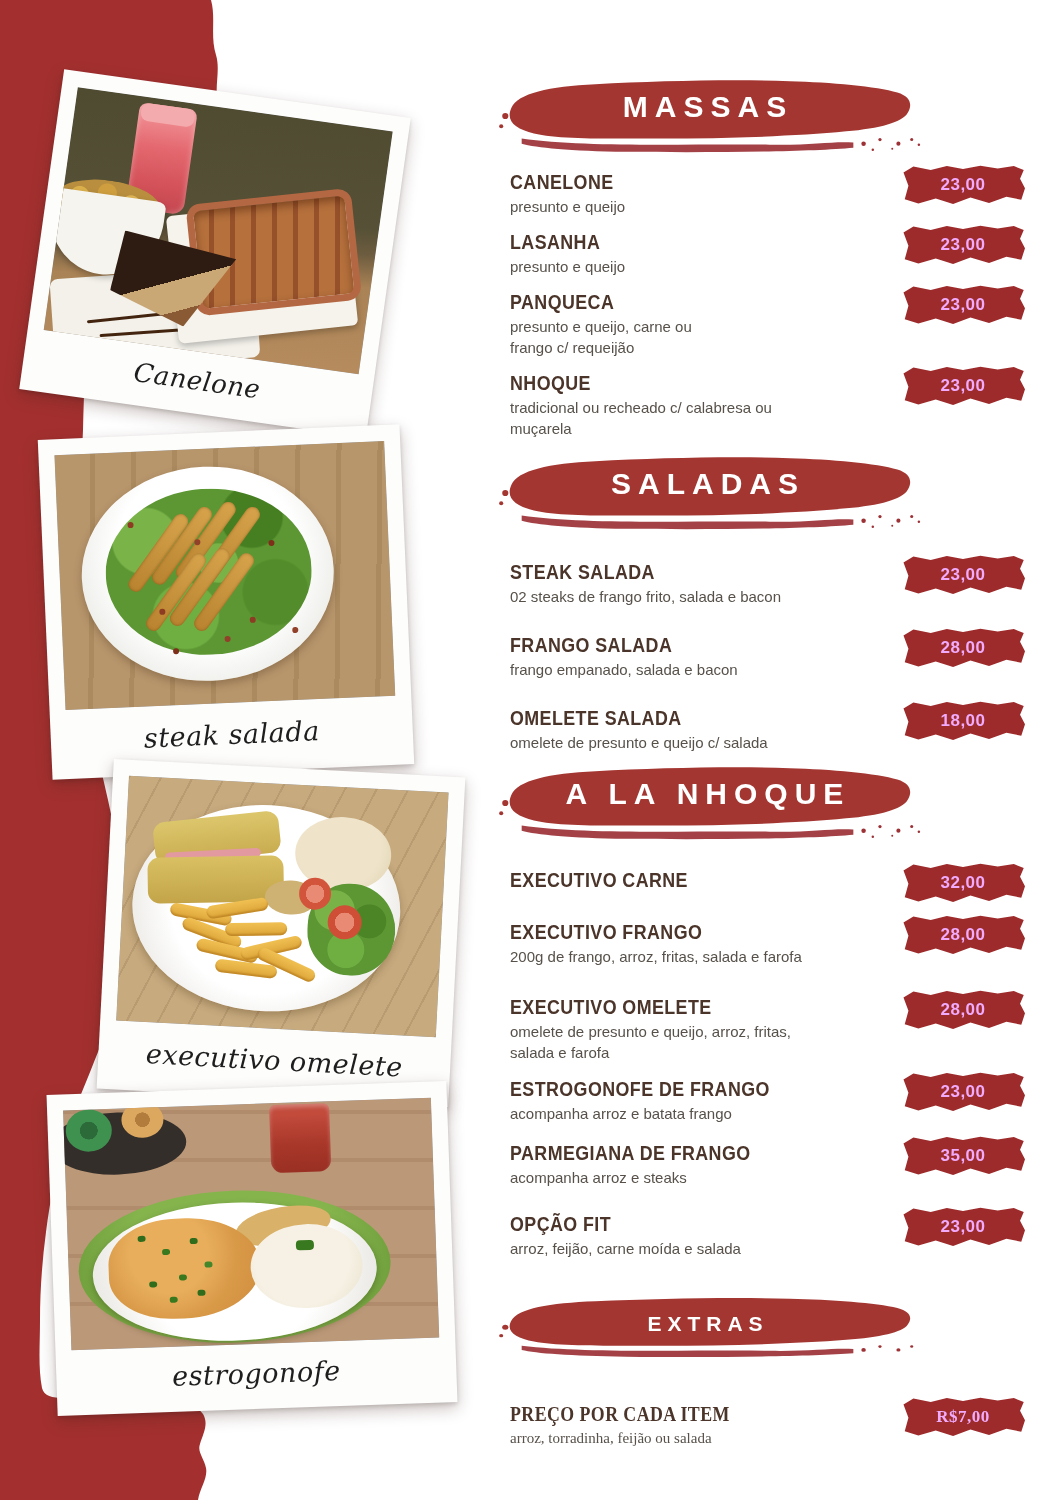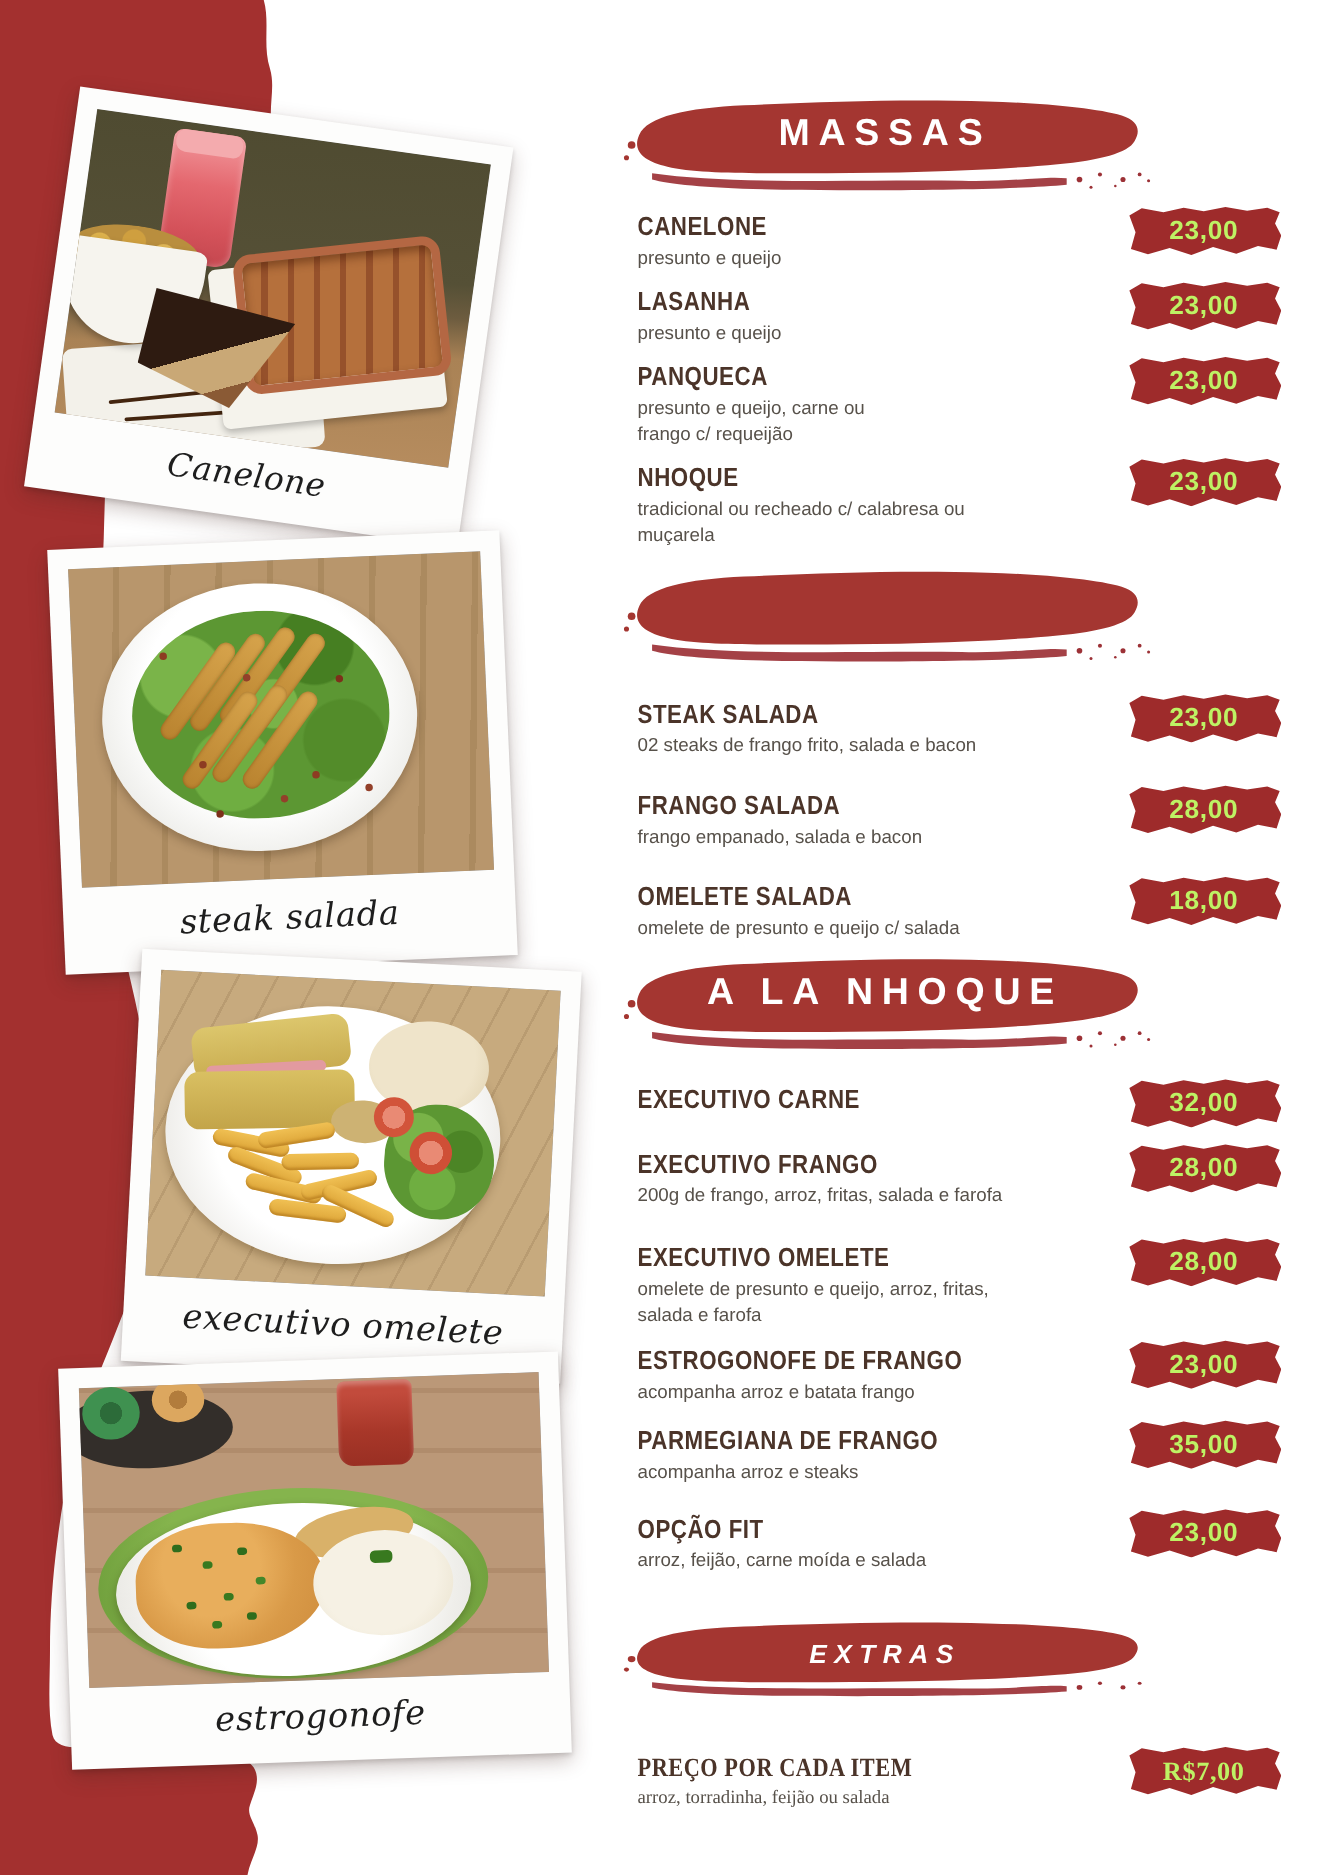--- a/index.html
+++ b/index.html
@@ -103,41 +103,41 @@
   
   .menu-header{position:absolute;left:493px;width:430px;height:100px;z-index:1;}
   .menu-header svg{position:absolute;inset:0;}
   .menu-header .header-text{
     position:absolute;left:0;top:17px;width:100%;text-align:center;
     color:#ffffff;font-weight:bold;font-size:30px;letter-spacing:7px;
   }
   #header-massas{top:73px;}
   #header-saladas{top:450px;}
   #header-alacarte{top:760px;}
-  #header-extras{top:1292px;height:86px;font-style:italic;}
+  #header-extras{top:1292px;height:86px;}
   #header-extras svg{transform:scaleY(.82);transform-origin:top;}
   #header-extras .header-text{font-size:21px;letter-spacing:6px;top:20px;}
   .items{position:absolute;left:510px;width:515px;z-index:1;}
   #items-massas{top:170px;}
   #items-saladas{top:560px;}
   #items-alacarte{top:868px;}
   #items-extras{top:1402px;font-family:Liberation Serif, serif;}
   .item{position:relative;padding-right:150px;}
   .item-name{
     font-size:21px;font-weight:bold;color:#4b3429;line-height:24px;
     transform:scaleX(.85);transform-origin:left center;white-space:nowrap;letter-spacing:.5px;
   }
   .item-desc{font-size:15px;color:#57514a;line-height:21px;white-space:pre-line;max-width:365px;margin-top:2px;}
   .price-badge{
     position:absolute;right:0;top:-6px;width:124px;height:42px;background:#9e2b2b;
     clip-path:polygon(2% 20%,10% 6%,24% 14%,37% 5%,50% 12%,64% 4%,78% 11%,91% 5%,99% 14%,96% 35%,100% 58%,97% 85%,85% 78%,71% 93%,56% 80%,42% 95%,28% 82%,14% 94%,3% 84%,6% 52%);
   }
   .price-text{
     display:block;width:100%;height:42px;line-height:42px;text-align:center;
-    color:#bef264;font-weight:bold;font-size:21px;letter-spacing:.5px;
+    color:#f0abfc;font-weight:bold;font-size:17px;letter-spacing:.5px;
   }
   
   #items-massas .item{margin-bottom:13px;}
   #items-saladas .item{margin-bottom:26px;}
   #items-alacarte .item{margin-bottom:28px;}
   #items-alacarte .item:nth-child(3){margin-bottom:14px;}
   #items-alacarte .item:nth-child(4){margin-bottom:17px;}
   #items-alacarte .item:nth-child(5){margin-bottom:24px;}
 </style>
 </head>
@@ -257,20 +257,21 @@
     <circle cx="12" cy="42" r="3" fill="#a43631"></circle>
       <circle cx="8" cy="52" r="2" fill="#a43631"></circle>
     <circle cx="362" cy="69" r="2.2" fill="#9c3136"></circle>
       <circle cx="378" cy="65" r="1.6" fill="#9c3136"></circle>
     <circle cx="396" cy="69" r="2" fill="#9c3136"></circle>
       <circle cx="409" cy="65" r="1.5" fill="#9c3136"></circle>
     <circle cx="371" cy="75" r="1.2" fill="#9c3136"></circle>
       <circle cx="390" cy="74" r="1" fill="#9c3136"></circle>
     <circle cx="416" cy="70" r="1.2" fill="#9c3136"></circle>
   </svg>
+  <div class="header-text">SALADAS</div>
 </div>
 
 <div class="menu-header" id="header-alacarte">
   <svg viewBox="0 0 420 100" xmlns="http://www.w3.org/2000/svg">
     <path fill="#a43631" d="M18 34 C24 20 55 13 100 11 C160 8 230 6 290 8 C330 9 375 13 395 19 C408 23 410 31 405 39 C400 48 378 54 345 57 C295 62 225 64 165 64 C115 64 65 65 40 59 C22 55 12 47 18 34 Z"></path>
     <path fill="#9c3136" opacity=".92" d="M28 64 C90 73 190 69 270 70 C310 71 335 66 352 68 L352 73 C310 77 210 78 130 77 C75 76 42 73 28 69 Z"></path>
     <circle cx="12" cy="42" r="3" fill="#a43631"></circle>
       <circle cx="8" cy="52" r="2" fill="#a43631"></circle>
     <circle cx="362" cy="69" r="2.2" fill="#9c3136"></circle>
       <circle cx="378" cy="65" r="1.6" fill="#9c3136"></circle>

